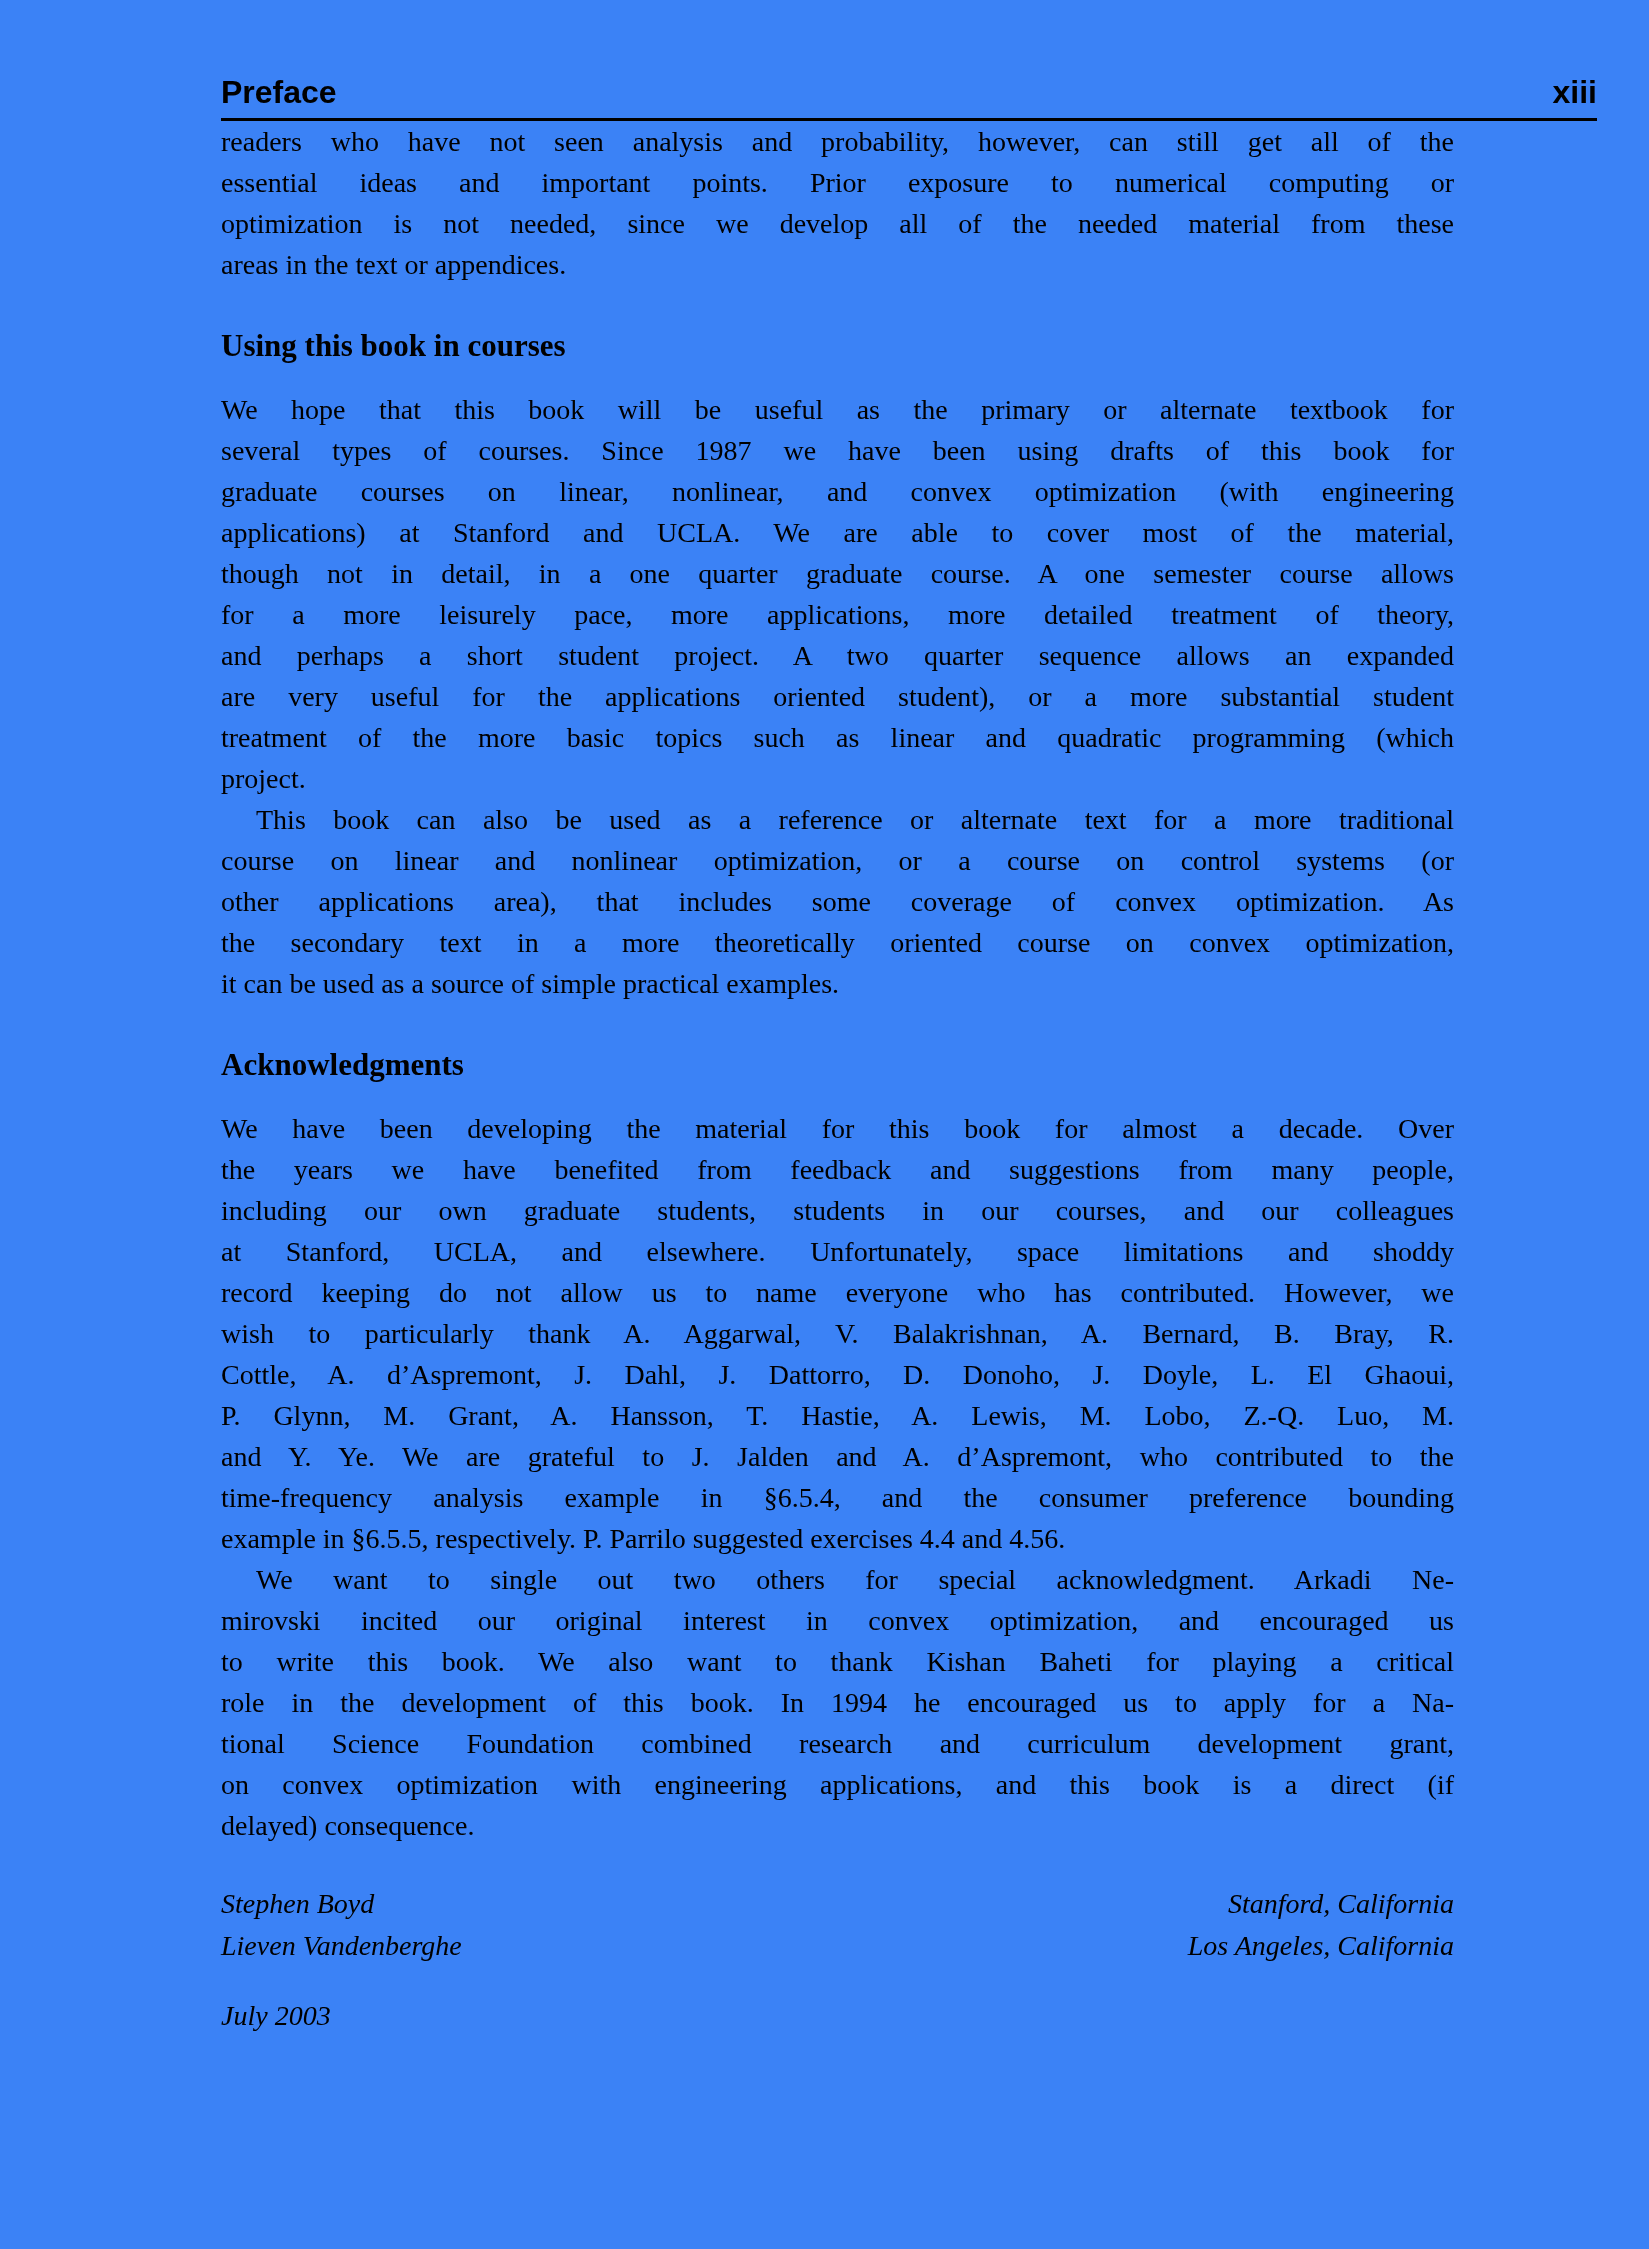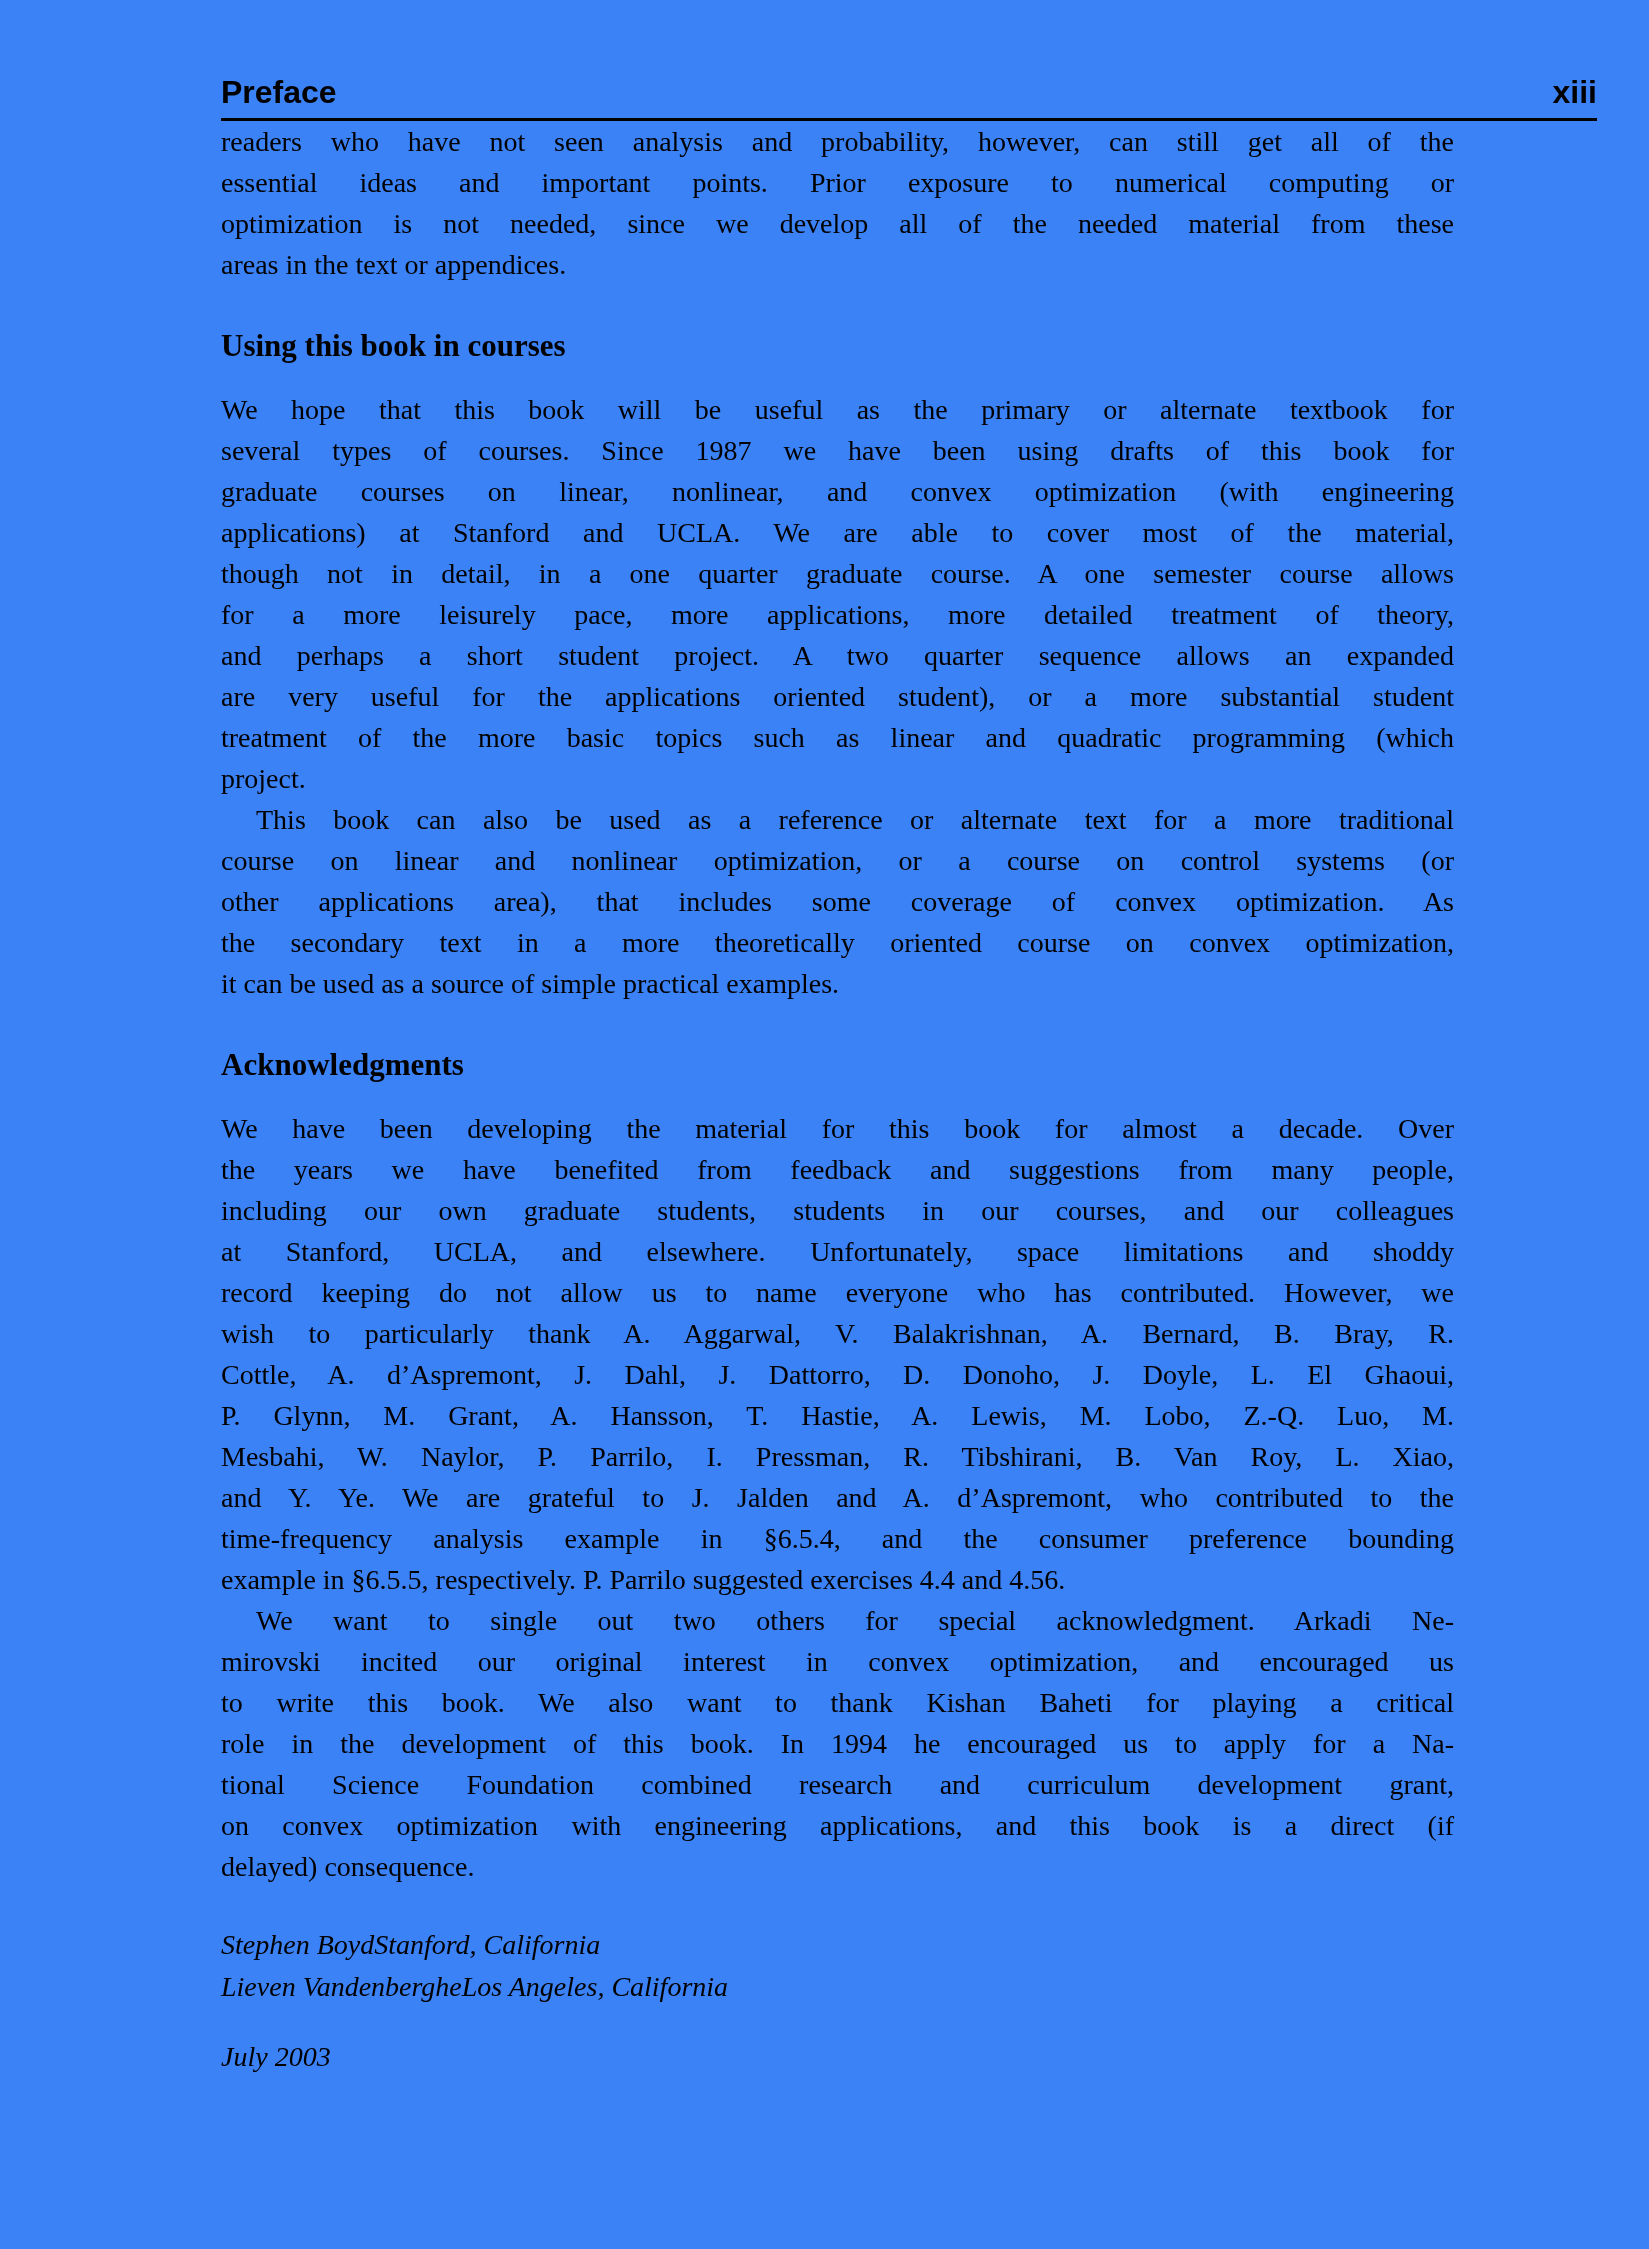--- a/index.html
+++ b/index.html
@@ -61,21 +61,21 @@
     font-size: 31px;
     line-height: 37px;
     margin: 42px 0 25px 0;
   }
   .signature {
     margin-top: 37px;
     font-style: italic;
   }
   .sig-row {
     display: flex;
-    justify-content: flex-start;
+    justify-content: space-between;
     line-height: 42px;
   }
   .sig-date {
     margin-top: 28px;
     line-height: 42px;
   }
 </style>
 </head>
 <body>
 
@@ -122,21 +122,20 @@
 
     <div class="paragraph">
         <div class="line">We have been developing the material for this book for almost a decade. Over</div>
         <div class="line">the years we have benefited from feedback and suggestions from many people,</div>
         <div class="line">including our own graduate students, students in our courses, and our colleagues</div>
         <div class="line">at Stanford, UCLA, and elsewhere. Unfortunately, space limitations and shoddy</div>
         <div class="line">record keeping do not allow us to name everyone who has contributed. However, we</div>
         <div class="line">wish to particularly thank A. Aggarwal, V. Balakrishnan, A. Bernard, B. Bray, R.</div>
         <div class="line">Cottle, A. d’Aspremont, J. Dahl, J. Dattorro, D. Donoho, J. Doyle, L. El Ghaoui,</div>
         <div class="line">P. Glynn, M. Grant, A. Hansson, T. Hastie, A. Lewis, M. Lobo, Z.-Q. Luo, M.</div>
-        <div class="line">Mesbahi, W. Naylor, P. Parrilo, I. Pressman, R. Tibshirani, B. Van Roy, L. Xiao,</div>
         <div class="line">and Y. Ye. We are grateful to J. Jalden and A. d’Aspremont, who contributed to the</div>
         <div class="line">time-frequency analysis example in §6.5.4, and the consumer preference bounding</div>
         <div class="line last">example in §6.5.5, respectively. P. Parrilo suggested exercises 4.4 and 4.56.</div>
       </div>
     <div class="paragraph">
         <div class="line indent">We want to single out two others for special acknowledgment. Arkadi Ne-</div>
         <div class="line">mirovski incited our original interest in convex optimization, and encouraged us</div>
         <div class="line">to write this book. We also want to thank Kishan Baheti for playing a critical</div>
         <div class="line">role in the development of this book. In 1994 he encouraged us to apply for a Na-</div>
         <div class="line">tional Science Foundation combined research and curriculum development grant,</div>

